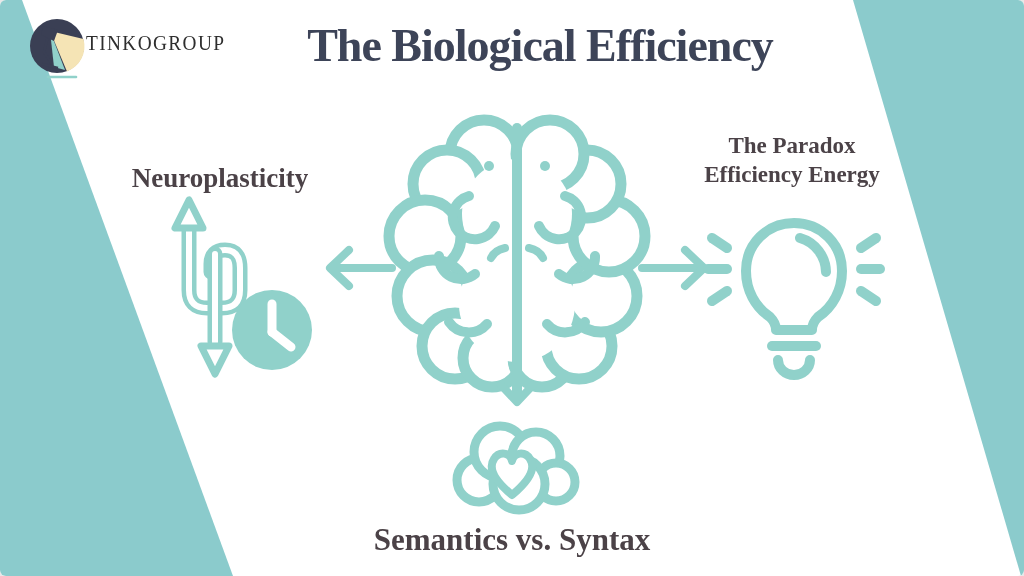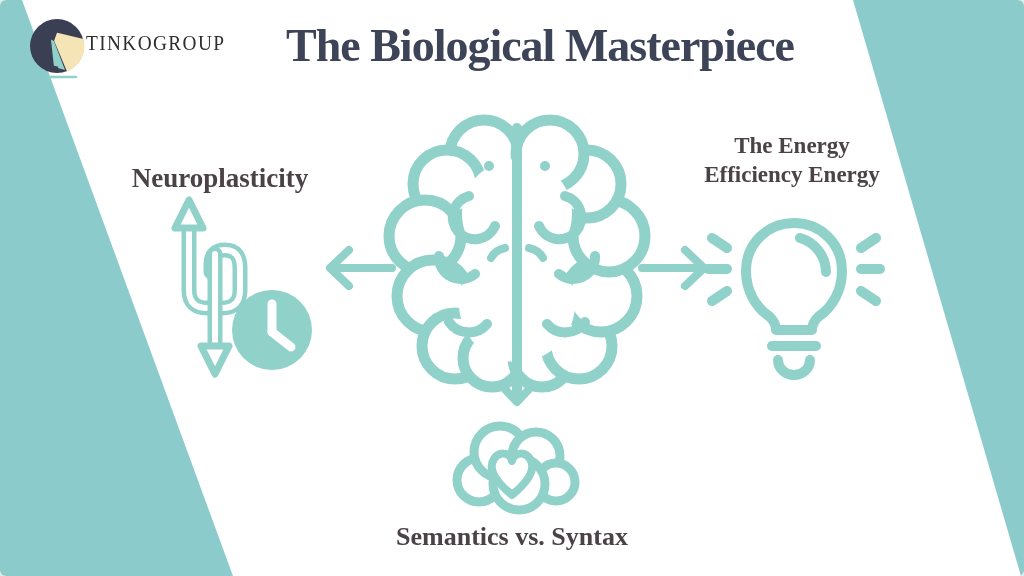--- a/index.html
+++ b/index.html
@@ -30,21 +30,21 @@
     position:absolute;left:230px;top:20px;width:620px;text-align:center;
     font-size:46px;line-height:1.15;font-weight:700;letter-spacing:-1px;
     color:var(--c-title_navy);
   }
   .label{
     position:absolute;text-align:center;font-weight:700;
     color:var(--c-label_dark);
   }
   .label-left{left:110px;top:163px;width:220px;font-size:27px;}
   .label-right{left:672px;top:131px;width:240px;font-size:23px;line-height:29px;}
-  .label-bottom{left:372px;top:522px;width:280px;font-size:26px;}
+  .label-bottom{left:372px;top:522px;width:280px;font-size:31px;}
 </style>
 </head>
 <body>
 
 <div class="stage">
 
   <svg class="abs" style="left:0;top:0" width="1024" height="576" viewBox="0 0 1024 576">
     <polygon class="shape" points="0,0 22,0 233,576 0,576"></polygon>
     <polygon class="shape" points="853,0 1024,0 1024,576 1021,576"></polygon>
   </svg>
@@ -53,21 +53,21 @@
     <circle cx="29" cy="30" r="27" fill="var(--c-logo_navy)"></circle>
     <path d="M 22,15 L 55.5,23 A 27 27 0 0 1 39,55.5 Z" fill="var(--c-logo_cream)"></path>
     <path d="M 22,15 L 37,54 L 26,51 Z" class="tf"></path>
     <path d="M 21,16 L 16,36 L 24,48" stroke="var(--c-logo_navy)" stroke-width="2.6" fill="none"></path>
     <path d="M 15,10 L 30,14 L 26,25 L 13,19 Z" fill="var(--c-logo_navy)"></path>
     <path d="M 14,48 L 30,52" stroke="var(--c-logo_navy)" stroke-width="2.6" fill="none"></path>
     <path d="M 20,61 L 48,61" class="ts" stroke-width="2.6"></path>
   </svg>
 
   <div class="brand">TINKOGROUP</div>
-  <div class="title">The Biological Masterpiece</div>
+  <div class="title">The Biological Efficiency</div>
 
   <svg class="abs" style="left:317px;top:104px" width="400" height="320" viewBox="0 0 400 320">
     <g>
       <circle class="bc" stroke-width="11" cx="167" cy="50" r="34"></circle>
       <circle class="bc" stroke-width="11" cx="130" cy="80" r="34"></circle>
       <circle class="bc" stroke-width="11" cx="108" cy="132" r="36"></circle>
       <circle class="bc" stroke-width="11" cx="116" cy="192" r="36"></circle>
       <circle class="bc" stroke-width="11" cx="138" cy="242" r="33"></circle>
       <circle class="bc" stroke-width="11" cx="175" cy="254" r="29"></circle>
       <circle class="bc" stroke-width="11" cx="225" cy="254" r="29"></circle>
@@ -144,18 +144,18 @@
       <circle class="bc" stroke-width="9" cx="57" cy="38" r="26"></circle>
       <circle class="bc" stroke-width="9" cx="93" cy="42" r="24"></circle>
       <circle class="bc" stroke-width="9" cx="113" cy="68" r="19"></circle>
       <circle class="bc" stroke-width="9" cx="76" cy="70" r="26"></circle>
     </g>
     <path class="hc" stroke-width="8" d="M 69,81 C 51,66 45,54 51,45 C 56,37 67,38 69,47 C 71,38 82,37 87,45 C 93,54 87,66 69,81 Z"></path>
   </svg>
 
   <div class="label label-left">Neuroplasticity</div>
   <div class="label label-right">
-    <div>The Energy</div>
+    <div>The Paradox</div>
     <div>Efficiency Energy</div>
   </div>
   <div class="label label-bottom">Semantics vs. Syntax</div>
 
 </div>
 
 </body></html>

